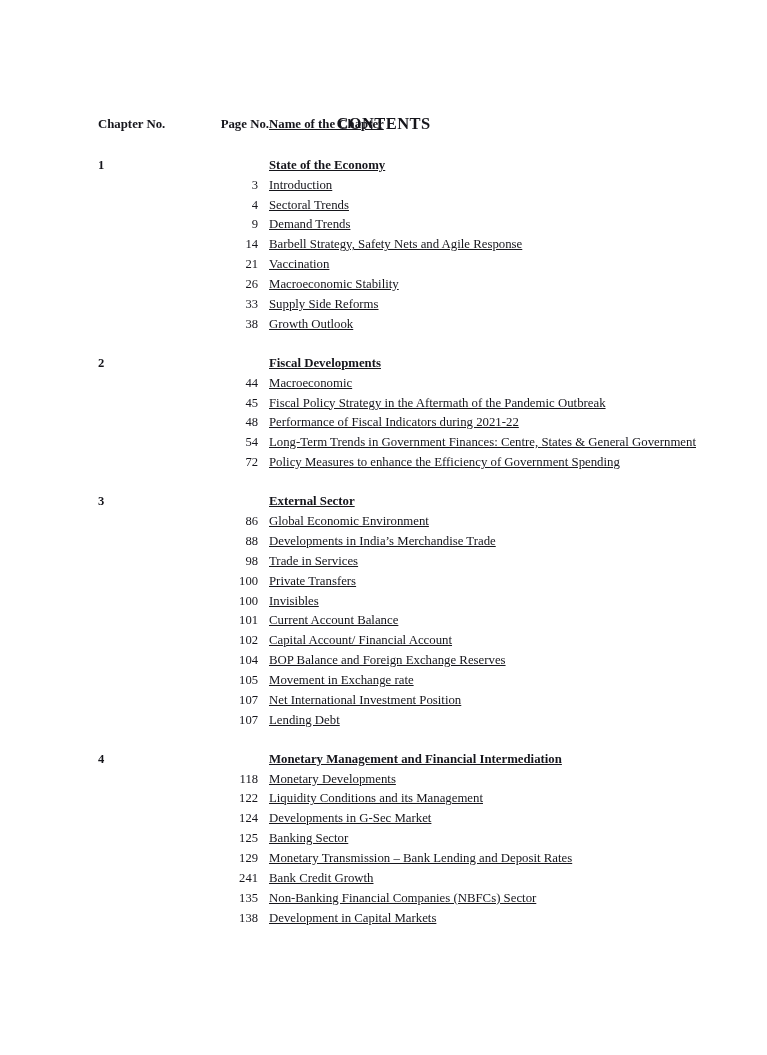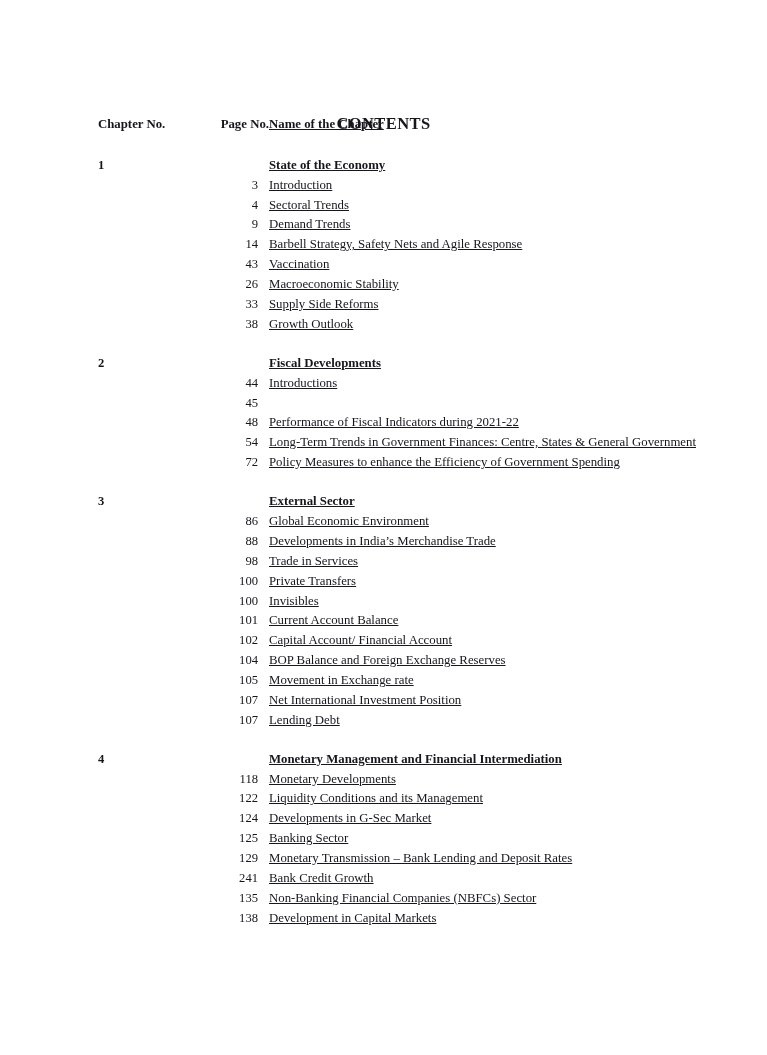--- a/index.html
+++ b/index.html
@@ -131,21 +131,21 @@
           <div class="col-page">9</div>
           <div class="col-name">Demand Trends</div>
         </div>
         <div class="toc-row section-row">
           <div class="col-chapter"></div>
           <div class="col-page">14</div>
           <div class="col-name">Barbell Strategy, Safety Nets and Agile Response</div>
         </div>
         <div class="toc-row section-row">
           <div class="col-chapter"></div>
-          <div class="col-page">43</div>
+          <div class="col-page">21</div>
           <div class="col-name">Vaccination</div>
         </div>
         <div class="toc-row section-row">
           <div class="col-chapter"></div>
           <div class="col-page">26</div>
           <div class="col-name">Macroeconomic Stability</div>
         </div>
         <div class="toc-row section-row">
           <div class="col-chapter"></div>
           <div class="col-page">33</div>
@@ -158,25 +158,26 @@
         </div>
         <div class="gap-block"></div>
         <div class="toc-row chapter-row">
           <div class="col-chapter">2</div>
           <div class="col-page"></div>
           <div class="col-name">Fiscal Developments</div>
         </div>
         <div class="toc-row section-row">
           <div class="col-chapter"></div>
           <div class="col-page">44</div>
-          <div class="col-name">Introductions</div>
+          <div class="col-name">Macroeconomic</div>
         </div>
         <div class="toc-row section-row">
           <div class="col-chapter"></div>
           <div class="col-page">45</div>
+          <div class="col-name">Fiscal Policy Strategy in the Aftermath of the Pandemic Outbreak</div>
         </div>
         <div class="toc-row section-row">
           <div class="col-chapter"></div>
           <div class="col-page">48</div>
           <div class="col-name">Performance of Fiscal Indicators during 2021-22</div>
         </div>
         <div class="toc-row section-row">
           <div class="col-chapter"></div>
           <div class="col-page">54</div>
           <div class="col-name">Long-Term Trends in Government Finances: Centre, States &amp; General Government</div>

